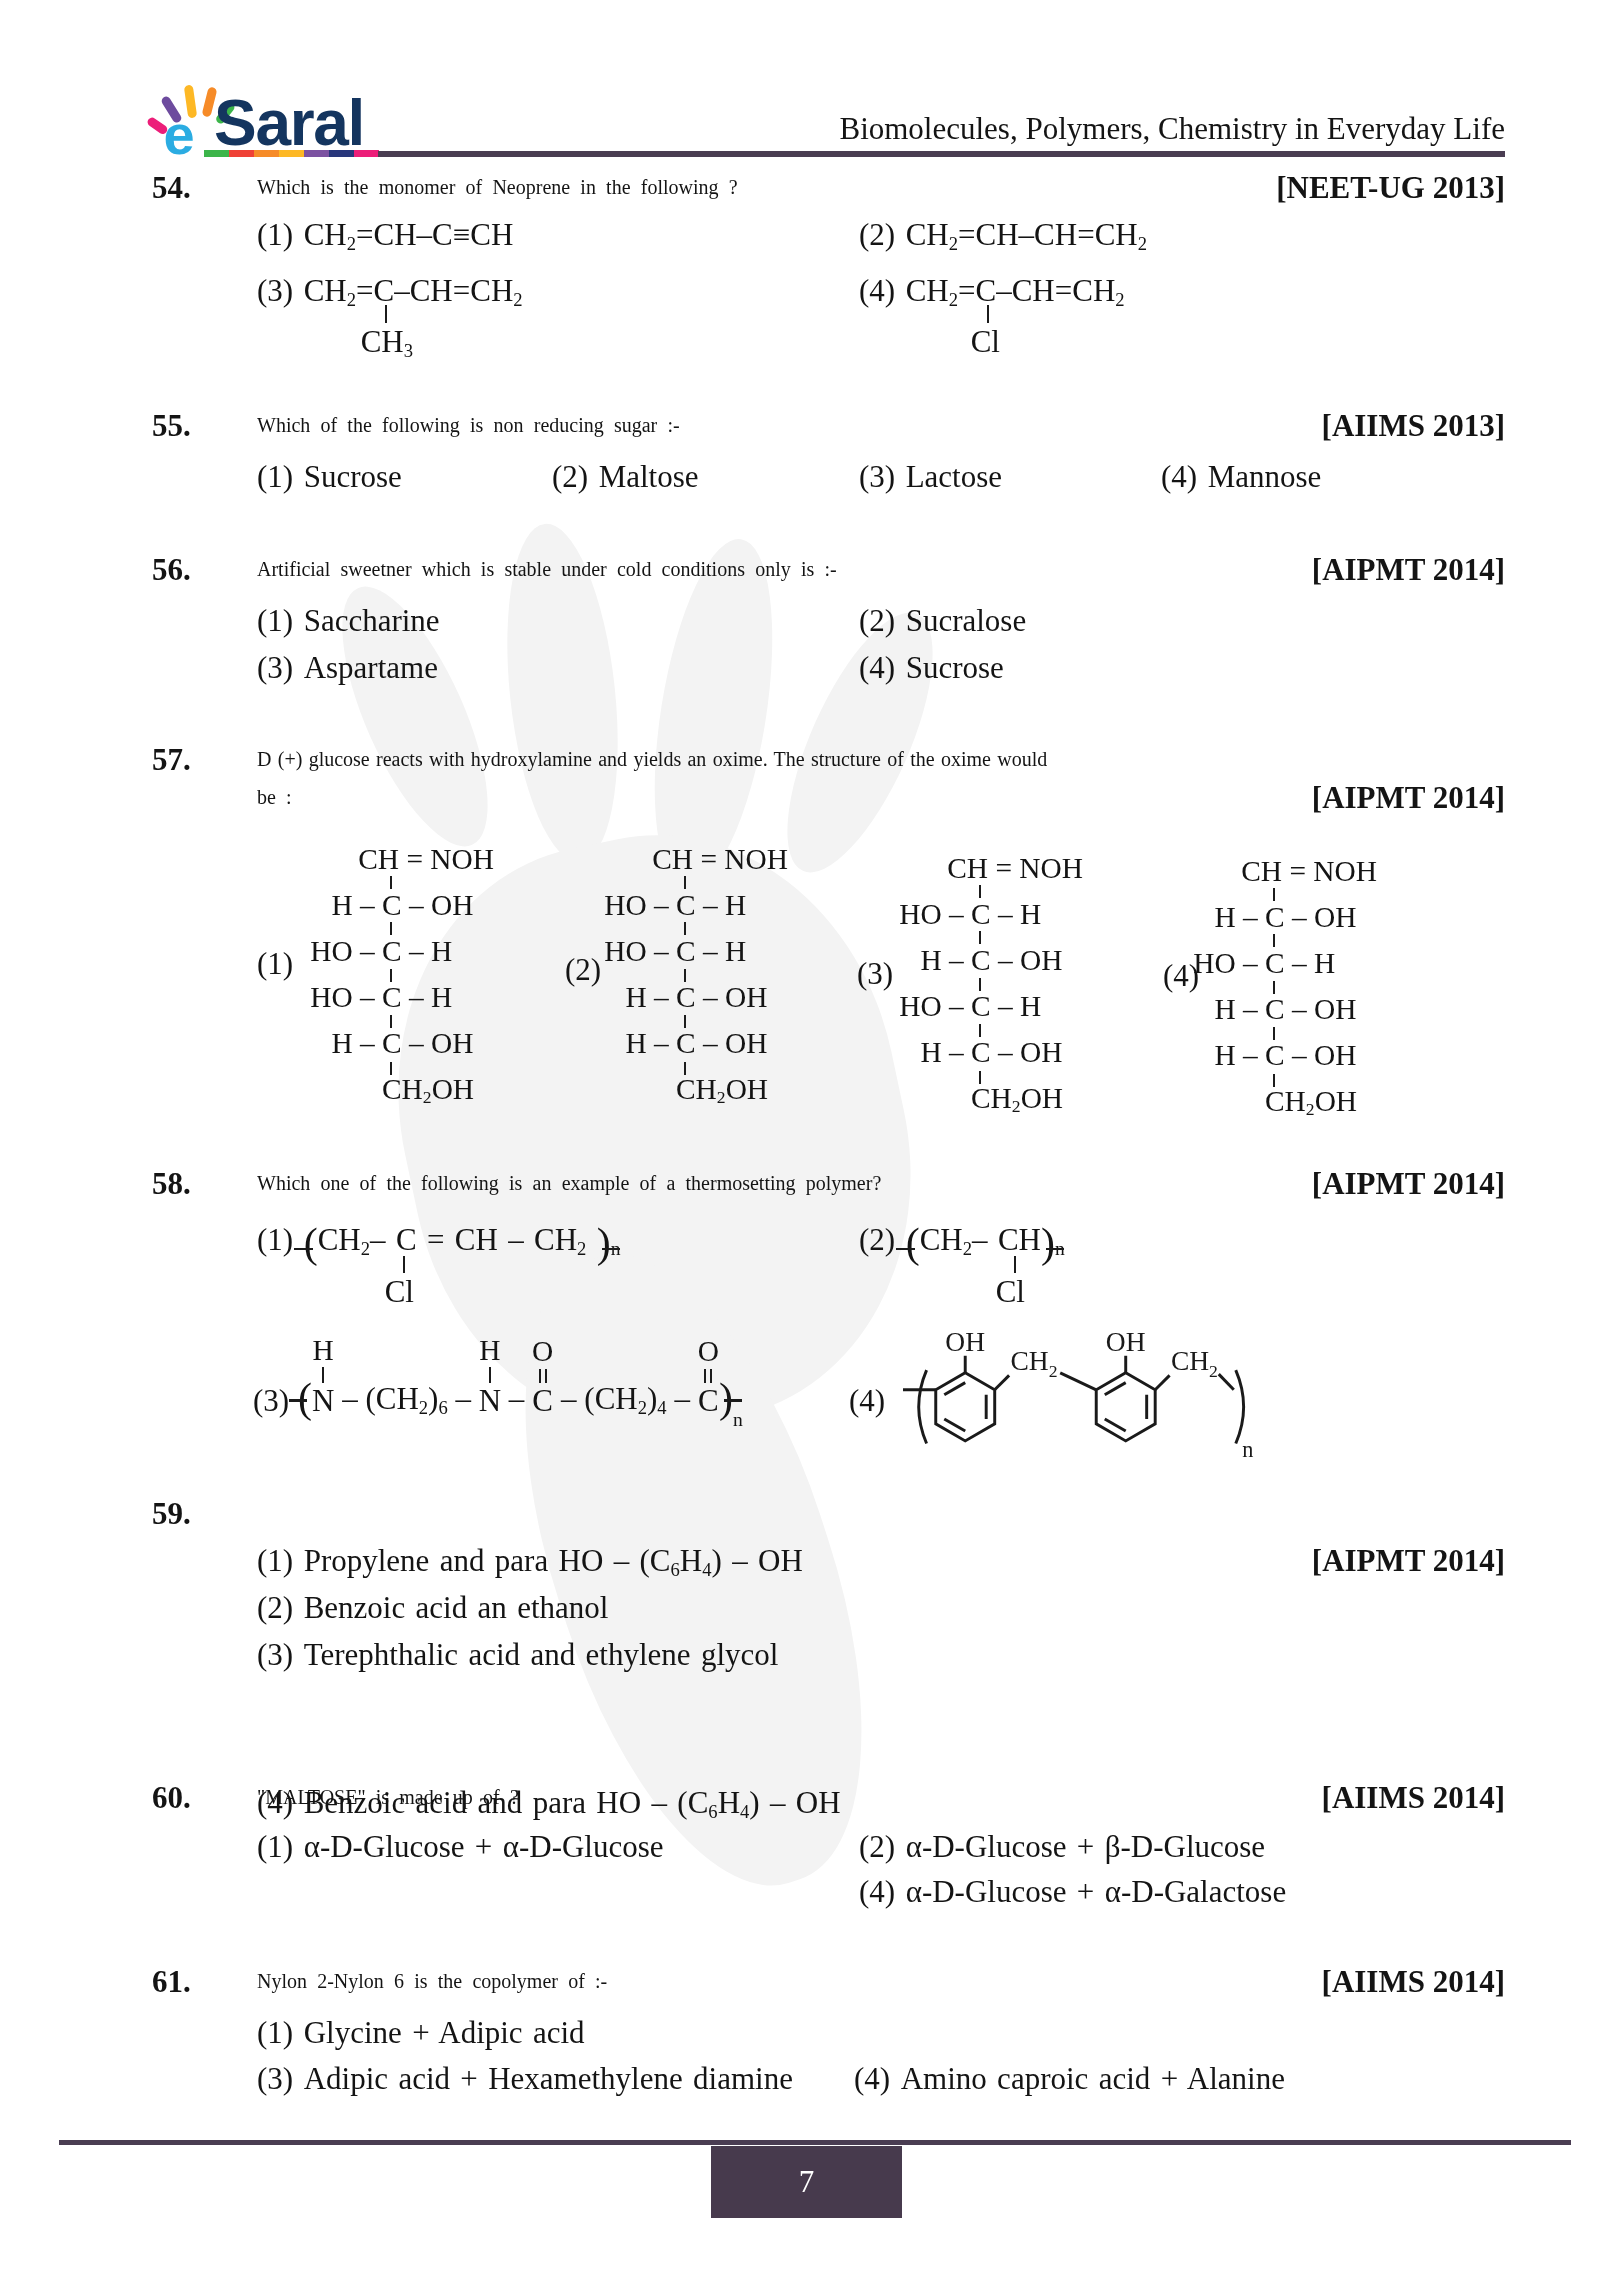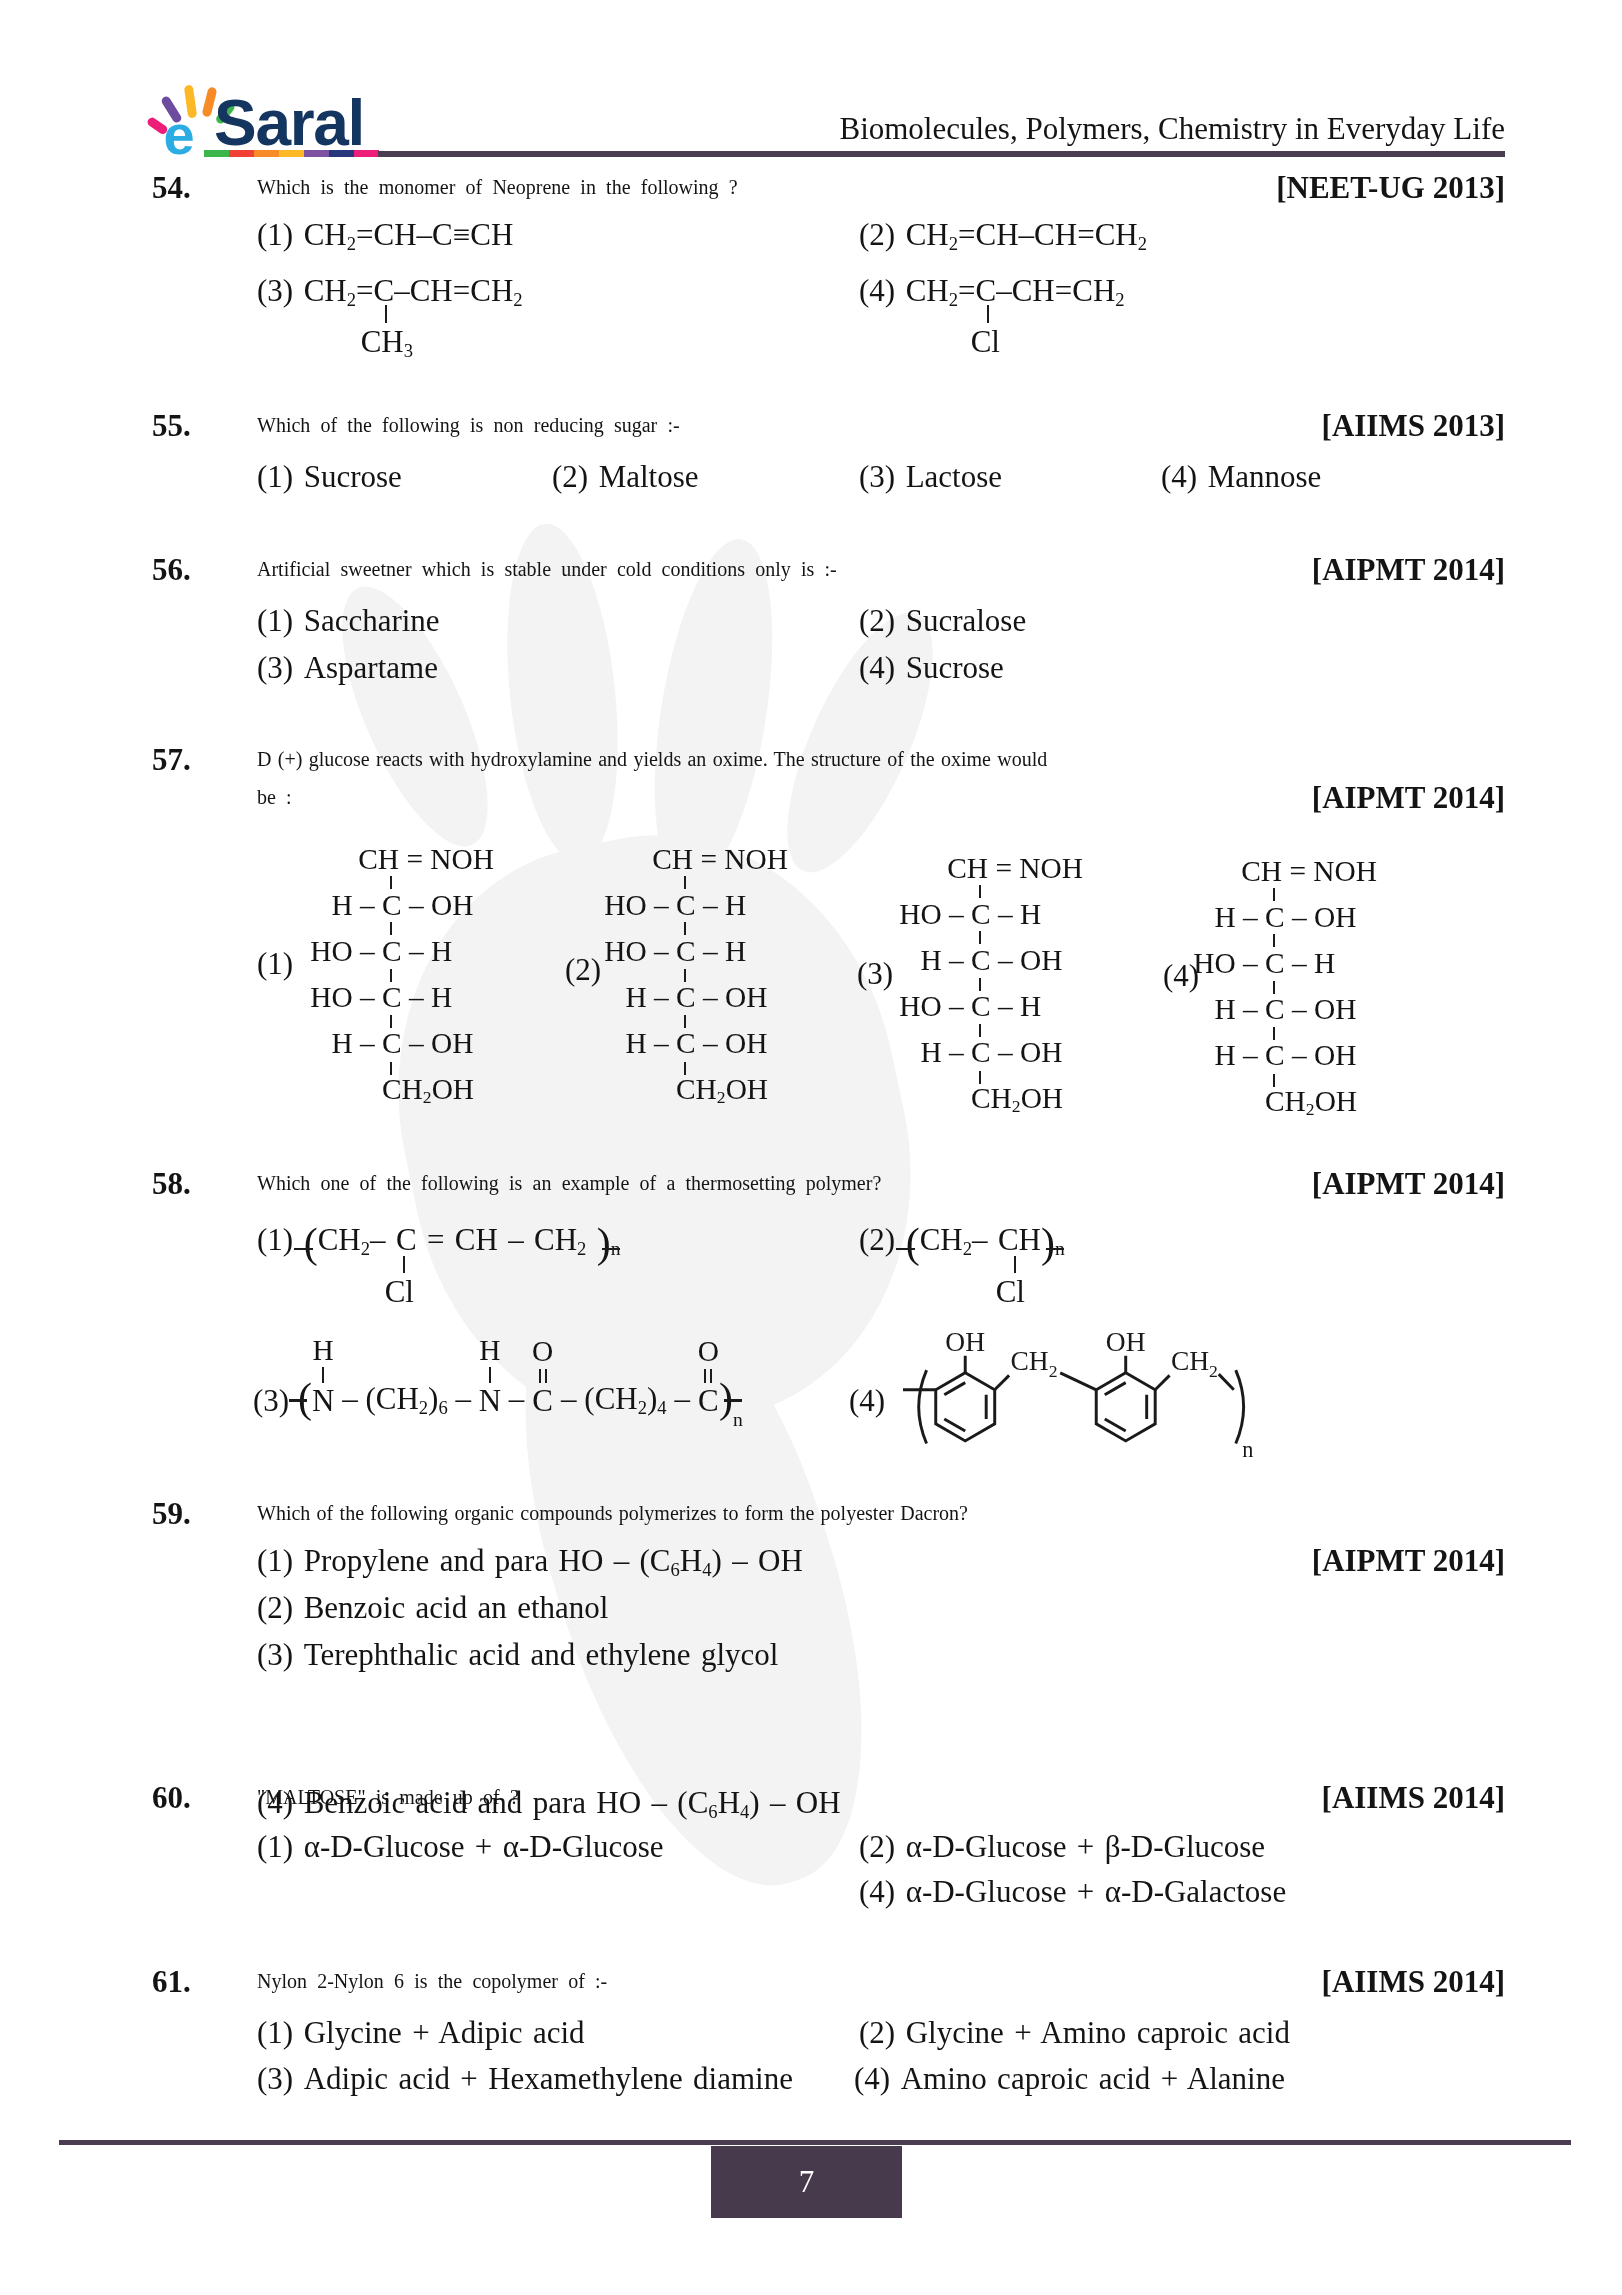--- a/index.html
+++ b/index.html
@@ -346,39 +346,37 @@
       <g fill="#1a1a1a" font-family="Liberation Serif, serif" font-size="42">
         <text x="95" y="48" text-anchor="middle">OH</text>
         <text x="340" y="48" text-anchor="middle">OH</text>
         <text x="164" y="78"><tspan>CH</tspan><tspan dy="10" font-size="27">2</tspan></text>
         <text x="409" y="78"><tspan>CH</tspan><tspan dy="10" font-size="27">2</tspan></text>
         <text x="518" y="211" font-size="34">n</text>
       </g>
     </svg>
 
     <div class="qno" style="left:152px;top:1495px">59.</div>
-    <div class="qtext tight" style="left:257px;top:1495px">Which of the following organic compounds polymerizes to form the polyester Dacron?</div>
     <div class="qtag" style="right:117px;top:1542px">[AIPMT 2014]</div>
     <div class="opt" style="left:257px;top:1542px"><span class="mk">(1)</span><span>Propylene and para HO – (C<sub>6</sub>H<sub>4</sub>) – OH</span></div>
     <div class="opt" style="left:257px;top:1589px"><span class="mk">(2)</span><span>Benzoic acid an ethanol</span></div>
     <div class="opt" style="left:257px;top:1636px"><span class="mk">(3)</span><span>Terephthalic acid and ethylene glycol</span></div>
     <div class="opt" style="left:257px;top:1784px"><span class="mk">(4)</span><span>Benzoic acid and para HO – (C<sub>6</sub>H<sub>4</sub>) – OH</span></div>
 
     <div class="qno" style="left:152px;top:1779px">60.</div>
     <div class="qtext" style="left:257px;top:1779px">"MALTOSE" is made up of ?</div>
     <div class="qtag" style="right:117px;top:1779px">[AIIMS 2014]</div>
     <div class="opt" style="left:257px;top:1828px"><span class="mk">(1)</span><span>α-D-Glucose + α-D-Glucose</span></div>
     <div class="opt" style="left:859px;top:1828px"><span class="mk">(2)</span><span>α-D-Glucose + β-D-Glucose</span></div>
     <div class="opt" style="left:859px;top:1873px"><span class="mk">(4)</span><span>α-D-Glucose + α-D-Galactose</span></div>
 
     <div class="qno" style="left:152px;top:1963px">61.</div>
     <div class="qtext" style="left:257px;top:1963px">Nylon 2-Nylon 6 is the copolymer of :-</div>
     <div class="qtag" style="right:117px;top:1963px">[AIIMS 2014]</div>
     <div class="opt" style="left:257px;top:2014px"><span class="mk">(1)</span><span>Glycine + Adipic acid</span></div>
-    <div class="opt" style="left:859px;top:2014px"><span class="mk">(2)</span><span>Glycine + Amino caproic acid</span></div>
     <div class="opt" style="left:257px;top:2060px"><span class="mk">(3)</span><span>Adipic acid + Hexamethylene diamine</span></div>
     <div class="opt" style="left:854px;top:2060px"><span class="mk">(4)</span><span>Amino caproic acid + Alanine</span></div>
 
     <div class="fline" style="left:59px;top:2140px;width:1512px;height:5.2px"></div>
     <div class="fbox" style="left:711px;top:2146px;width:191px;height:72px">
       <span>7</span>
     </div>
 
   </div>
 </div>

